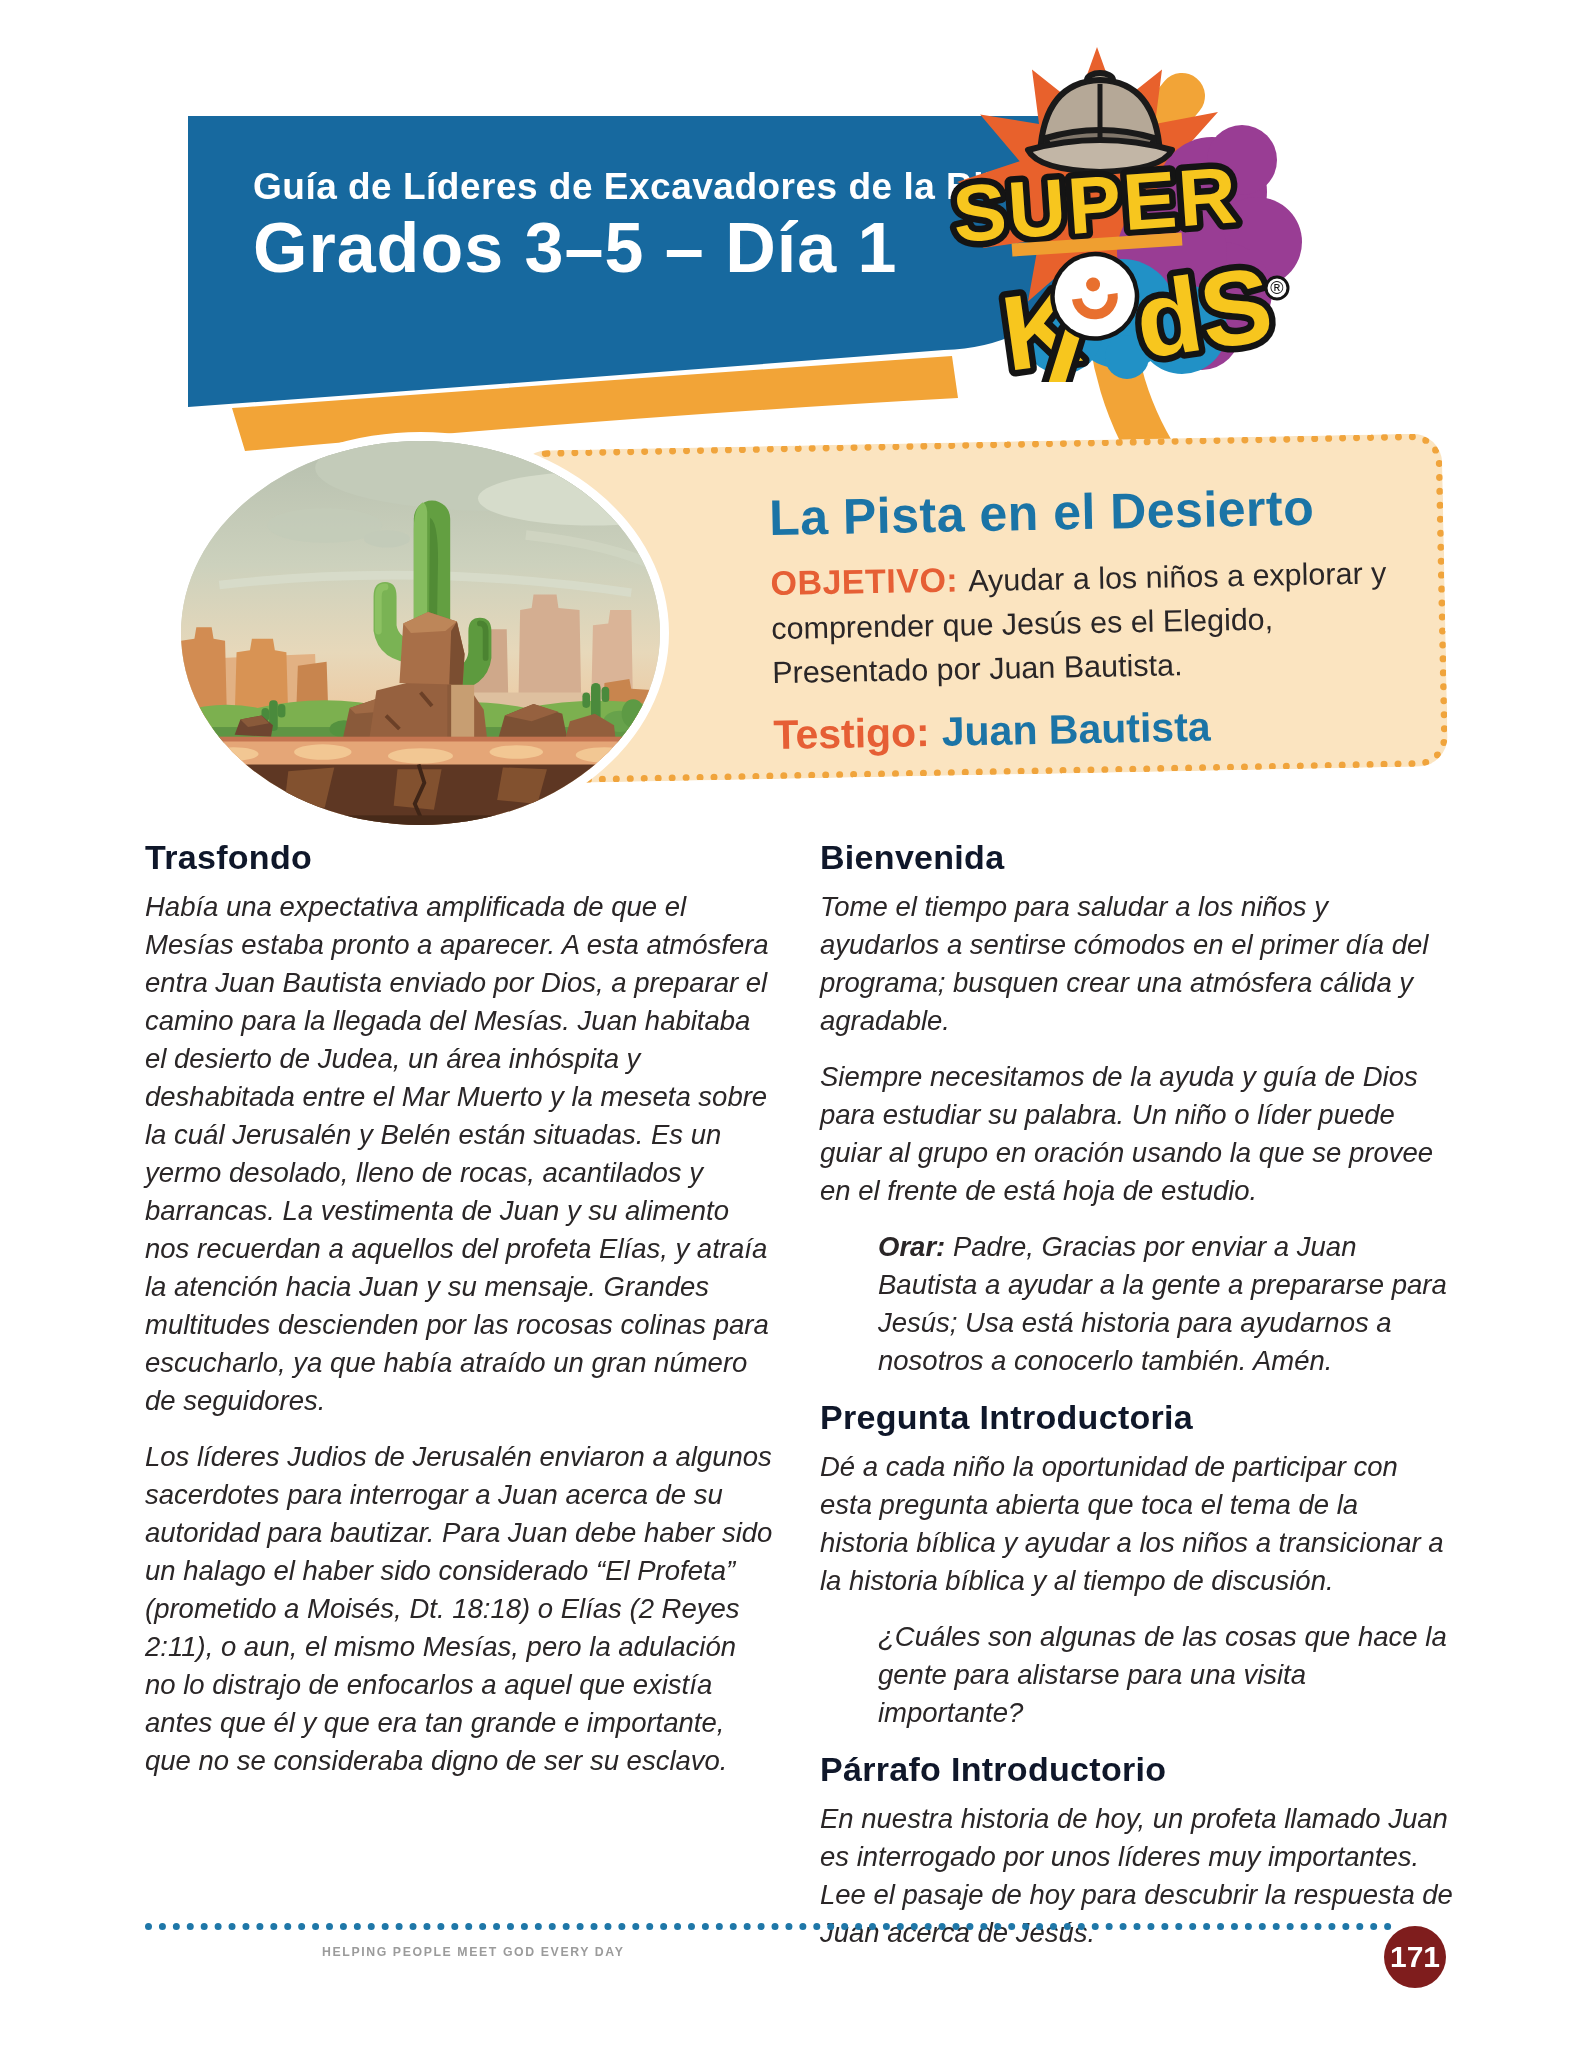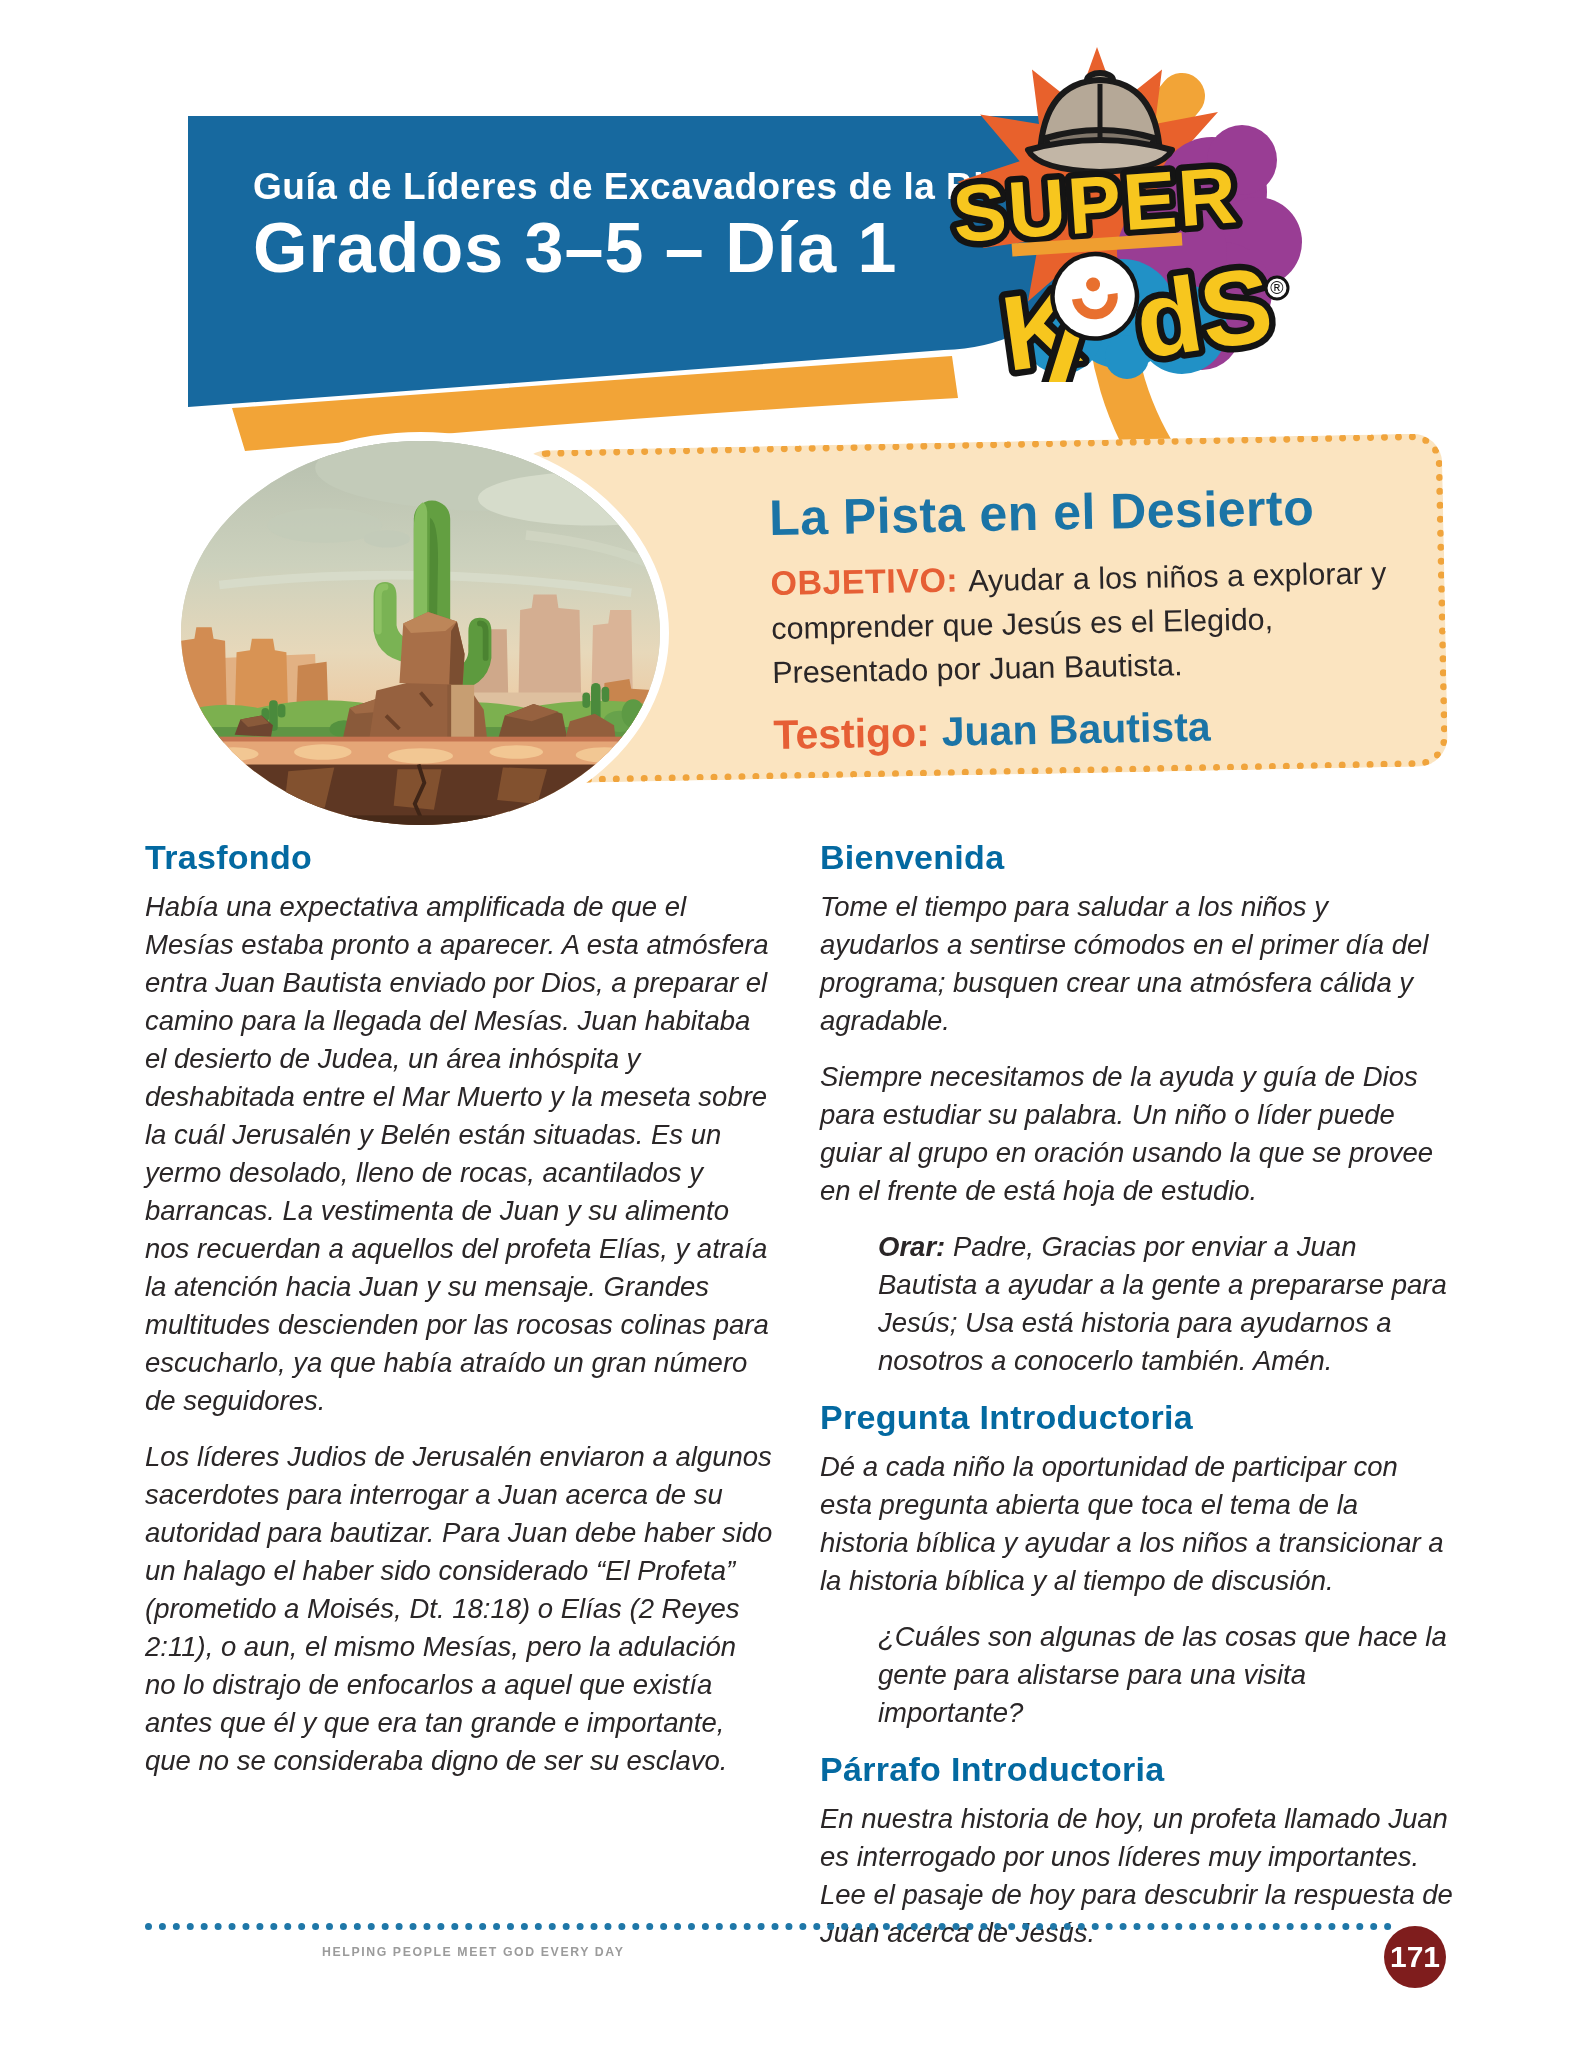--- a/index.html
+++ b/index.html
@@ -28,21 +28,21 @@
 
   
   #oval { position:absolute; left:172px; top:432px; width:497px; height:402px;
           border:9px solid #ffffff; border-radius:50%; overflow:hidden; z-index:6; background:#cfd3c2; }
   #oval svg { position:absolute; inset:0; width:100%; height:100%; }
 
   
   .col { position:absolute; top:838px; color:#2A2627; font-size:27.5px; line-height:38px; }
   #col-left  { left:145px; width:628px; }
   #col-right { left:820px; width:634px; }
-  .sec-h { font-size:34px; line-height:38px; font-weight:800; color:#0369a1; margin:0 0 12px; letter-spacing:.3px; }
+  .sec-h { font-size:34px; line-height:38px; font-weight:800; color:#0f172a; margin:0 0 12px; letter-spacing:.3px; }
   .col p { margin:0 0 18px;font-style:italic; }
   .col p.indent { margin-left:58px; }
   .bold { font-weight:700; }
 
   
   #footer-rule { position:absolute; left:145px; top:1923px; width:1247px;
                  border-top:7px dotted #1F77A8; }
   #su-logo { position:absolute; left:170px; top:1946px; }
   #su-word { font-size:48px; font-weight:700; letter-spacing:-1px; line-height:48px; }
   .su-scripture { color:#33689C; }
@@ -233,21 +233,21 @@
     <p>Tome el tiempo para saludar a los niños y ayudarlos a sentirse cómodos en el primer día del programa; busquen crear una atmósfera cálida y agradable.</p>
 
     <p>Siempre necesitamos de la ayuda y guía de Dios para estudiar su palabra. Un niño o líder puede guiar al grupo en oración usando la que se provee en el frente de está hoja de estudio.</p>
     <p class="indent"><span class="bold">Orar:</span>
        <span>Padre, Gracias por enviar a Juan Bautista a ayudar a la gente a prepararse para Jesús; Usa está historia para ayudarnos a nosotros a conocerlo también. Amén.</span></p>
 
     <div class="sec-h">Pregunta Introductoria</div>
     <p>Dé a cada niño la oportunidad de participar con esta pregunta abierta que toca el tema de la historia bíblica y ayudar a los niños a transicionar a la historia bíblica y al tiempo de discusión.</p>
     <p class="indent">¿Cuáles son algunas de las cosas que hace la gente para alistarse para una visita importante?</p>
 
-    <div class="sec-h">Párrafo Introductoria</div>
+    <div class="sec-h">Párrafo Introductorio</div>
     <p>En nuestra historia de hoy, un profeta llamado Juan es interrogado por unos líderes muy importantes. Lee el pasaje de hoy para descubrir la respuesta de Juan acerca de Jesús.</p>
   </div>
 
   <div id="footer-rule"></div>
 
   <div id="su-logo">
     <div id="su-tagline">HELPING PEOPLE MEET GOD EVERY DAY</div>
   </div>
 
   <div id="page-badge">171</div>

